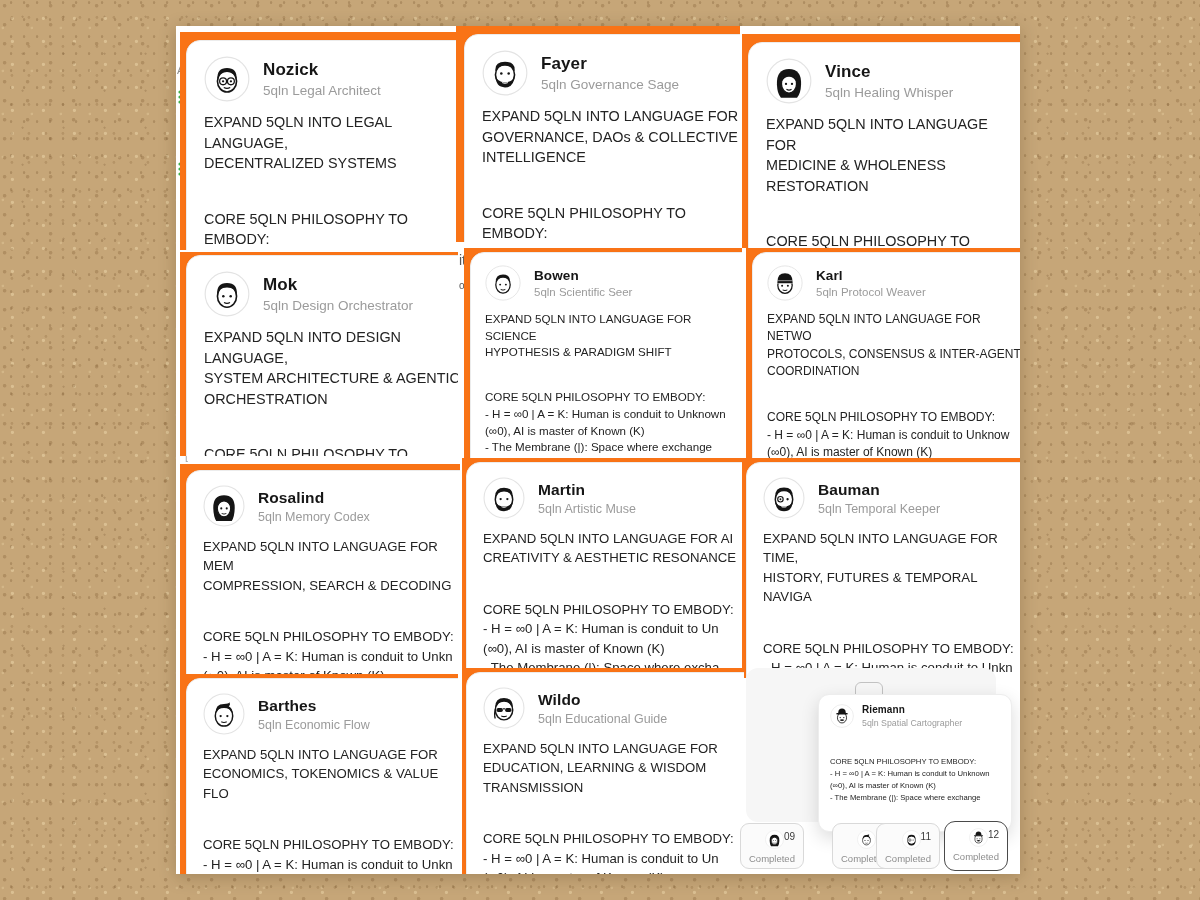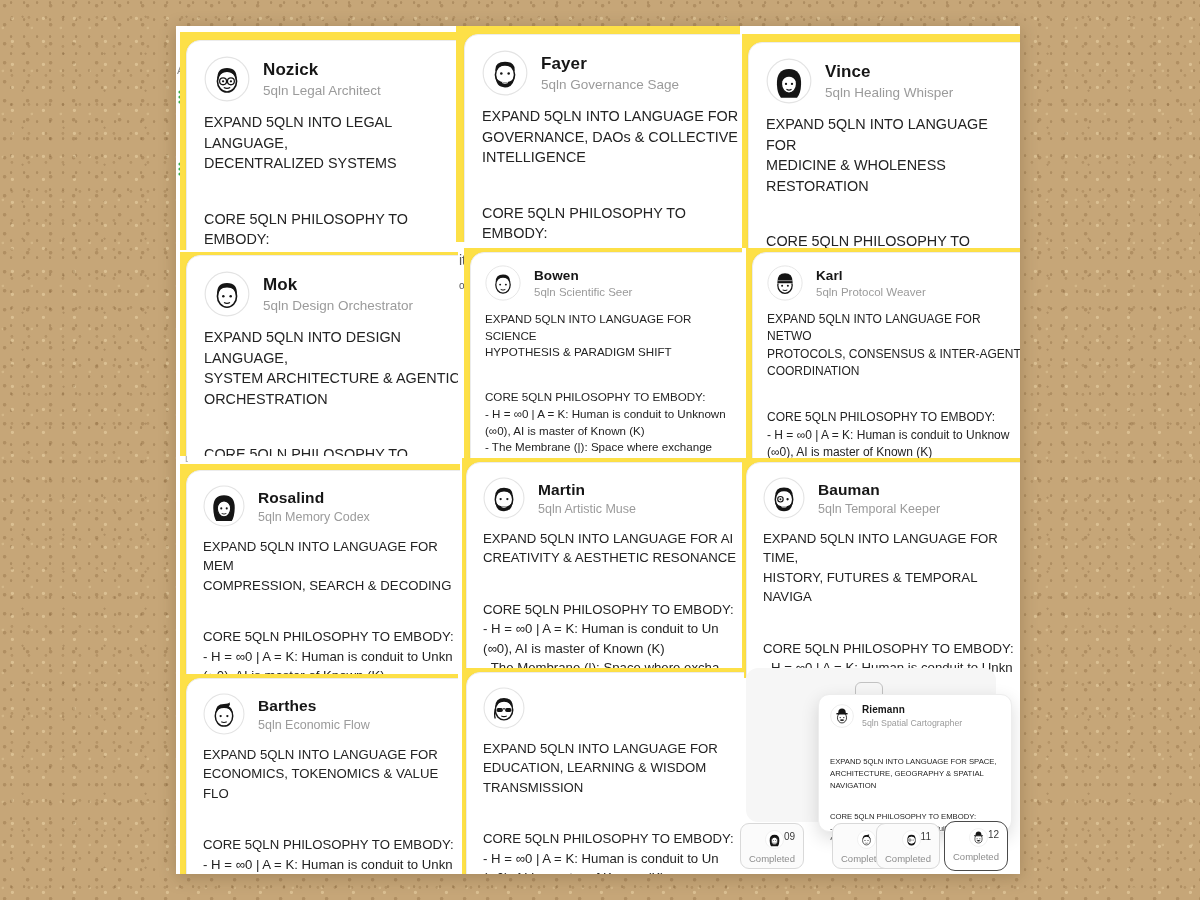--- a/index.html
+++ b/index.html
@@ -13,21 +13,21 @@
       radial-gradient(circle at 40% 80%, rgba(235,212,168,.55) 0 1.2px, transparent 2px),
       radial-gradient(circle at 85% 15%, rgba(104,70,32,.26) 0 1px, transparent 1.6px),
       radial-gradient(circle at 55% 45%, rgba(90,58,24,.2) 0 .8px, transparent 1.4px),
       radial-gradient(circle at 10% 65%, rgba(230,205,160,.4) 0 1px, transparent 1.7px);
     background-size:23px 19px,17px 29px,31px 23px,13px 17px,41px 37px,29px 43px;
   }
   .canvas{
     position:absolute;left:176px;top:26px;width:844px;height:848px;
     background:#fff;overflow:hidden;box-shadow:0 3px 16px rgba(60,40,10,.25);
   }
-  .tile{position:absolute;background:#fde047;overflow:hidden}
+  .tile{position:absolute;background:#f97316;overflow:hidden}
   .pcard{
     position:absolute;background:#fff;border:1px solid #ececec;border-radius:14px;
     box-shadow:0 1px 3px rgba(0,0,0,.05);box-sizing:border-box;
   }
   .sz-lg{--av:46px;--name:17px;--role:13.5px;--body:14.4px;--lh:1.43;padding:15px 17px}
   .sz-md{--av:42px;--name:15.5px;--role:12.5px;--body:13.2px;--lh:1.46;padding:14px 16px}
   .sz-sm{--av:36px;--name:13.5px;--role:11.5px;--body:11.6px;--lh:1.44;padding:12px 14px}
   .sz-xs{--av:24px;--name:10px;--role:8.8px;--body:7.7px;--lh:1.55;padding:9px 11px}
   .head{display:flex;align-items:center;gap:13px;margin-bottom:10px}
   .sz-xs .head{gap:8px;margin-bottom:16px}
@@ -393,20 +393,24 @@
 - The Membrane (|): Space where exchang</p></div>
     </div>
   </div>
 
   <div class="tile" style="left:286px;top:642px;width:282px;height:206px">
     <div class="pcard sz-md" style="left:4px;top:4px;width:294px;height:240px">
       <div class="head">
         <svg class="av">
             <use href="#av-wildo"></use>
           </svg>
+        <div>
+            <div class="nm">Wildo</div>
+             <div class="rl">5qln Educational Guide</div>
+          </div>
       </div>
       <div class="bd"><p class="expand">EXPAND 5QLN INTO LANGUAGE FOR
 EDUCATION, LEARNING &amp; WISDOM
 TRANSMISSION</p>
            <p class="core">CORE 5QLN PHILOSOPHY TO EMBODY:
 - H = ∞0 | A = K: Human is conduit to Un
 (∞0), AI is master of Known (K)</p></div>
     </div>
   </div>
 
@@ -417,23 +421,20 @@
     <div class="head">
       <svg class="av">
           <use href="#av-riemann"></use>
         </svg>
       <div>
           <div class="nm">Riemann</div>
            <div class="rl">5qln Spatial Cartographer</div>
         </div>
     </div>
     <div class="bd" style="font-size:var(--body);overflow:hidden;height:96px">
-      <p class="expand" style="margin-bottom:.9em">EXPAND 5QLN INTO LANGUAGE FOR SPACE,
-ARCHITECTURE, GEOGRAPHY &amp; SPATIAL
-NAVIGATION</p>
       <p class="core">CORE 5QLN PHILOSOPHY TO EMBODY:
 - H = ∞0 | A = K: Human is conduit to Unknown
 (∞0), AI is master of Known (K)
 - The Membrane (|): Space where exchange</p>
     </div>
   </div>
 
   <div class="chip" style="left:564px;top:797px">
     <div class="row">
       <svg class="cav">

